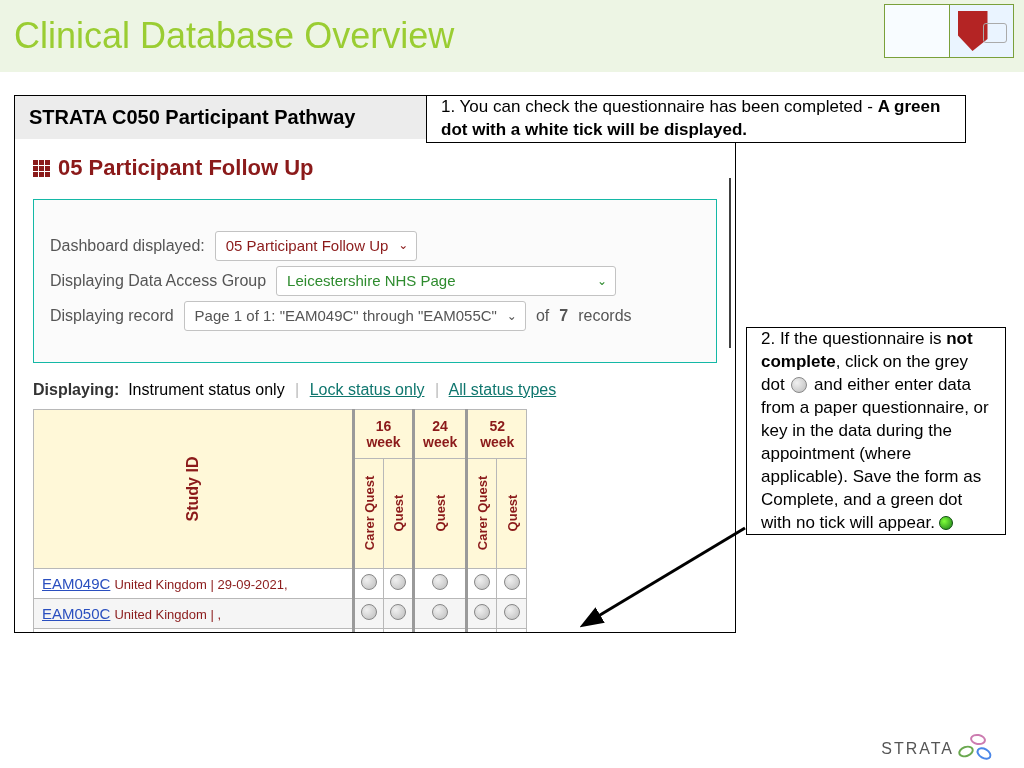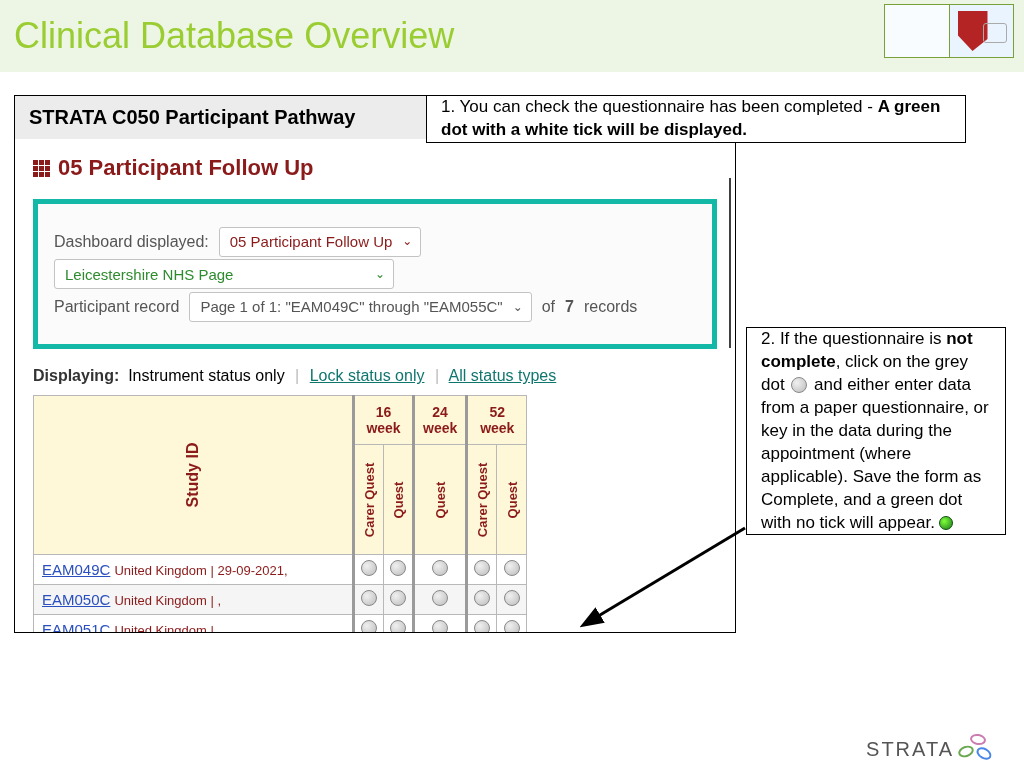--- a/index.html
+++ b/index.html
@@ -13,21 +13,21 @@
   .wa-shape { position: absolute; left: 8px; top: 6px; width: 30px; height: 40px; background: #b42424; clip-path: polygon(0 0, 100% 0, 100% 70%, 50% 100%, 0 60%); }
   .aus-outline { position: absolute; right: 6px; top: 18px; width: 24px; height: 20px; border: 1px solid #aaa; border-radius: 3px; }
   .clusters { position: absolute; left: 10px; top: 10px; width: 40px; height: 34px; }
 
   .app-panel { position: absolute; left: 14px; top: 95px; width: 722px; height: 538px; border: 1px solid #000; background: #fff; overflow: hidden; }
   .app-bar { background: #ececec; padding: 10px 14px; font-weight: 700; font-size: 20px; }
   .section-title { color: #8b1a1a; font-weight: 700; font-size: 22px; padding: 16px 18px 18px 18px; display: flex; align-items: center; gap: 8px; }
   .grid-icon { display: inline-grid; grid-template-columns: repeat(3,5px); grid-auto-rows: 5px; gap: 1px; }
   .grid-icon span { background: #8b1a1a; }
 
-  .filter-box { margin: 0 18px 14px 18px; border: 5px solid #14b8a6; background: #fbfbfb; padding: 20px 16px; color: #555; font-size: 16px; line-height: 2.2; }
+  .filter-box { margin: 0 18px 14px 18px; border: 1px solid #14b8a6; background: #fbfbfb; padding: 28px 16px; color: #555; font-size: 16px; line-height: 2.2; }
   .filter-row { display: flex; align-items: center; gap: 10px; flex-wrap: wrap; }
   .sel { border: 1px solid #c3c3c3; background: #fff; border-radius: 3px; padding: 4px 28px 4px 10px; font-size: 15px; position: relative; display: inline-flex; align-items: center; height: 30px; }
   .sel .caret { position: absolute; right: 8px; font-size: 12px; }
   .sel.red { color: #8b1a1a; }
   .sel.green { color: #2e8b2e; width: 340px; }
 
   .displaying-line { padding: 4px 18px 10px 18px; font-size: 16px; color: #333; }
   .displaying-line .muted { color: #000000; text-align: right; }
   .displaying-line a { color: #0f766e; text-decoration: underline; }
   .displaying-line .sep { color: #bbb; margin: 0 6px; }
@@ -49,21 +49,21 @@
   .col-sep { border-left: 3px solid #9a9a9a !important; }
 
   .callout { position: absolute; border: 1.5px solid #000; background: #fff; padding: 0 14px; font-size: 17px; line-height: 1.35; }
   .callout b { font-weight: 700; }
   #call1 { left: 426px; top: 95px; width: 540px; }
   #call2 { left: 746px; top: 327px; width: 260px; }
   .inline-grey-dot { display: inline-block; width: 16px; height: 16px; border-radius: 50%; background: radial-gradient(circle at 35% 35%, #f0f0f0, #bcbcbc); border: 1px solid #888; vertical-align: middle; margin: 0 2px; }
   .inline-green-dot { display: inline-block; width: 14px; height: 14px; border-radius: 50%; background: radial-gradient(circle at 35% 35%, #7fff3a, #1a7a1a); border: 1px solid #0d4d0d; vertical-align: middle; margin-left: 4px; }
   .arrow-svg { position: absolute; left: 580px; top: 518px; pointer-events: none; }
 
-  .footer-logo { position: absolute; right: 30px; bottom: 4px; font-size: 20px; letter-spacing: 2px; color: #555; display: flex; align-items: center; gap: 4px; margin-top: 28px; }
+  .footer-logo { position: absolute; right: 30px; bottom: 4px; font-size: 16px; letter-spacing: 2px; color: #555; display: flex; align-items: center; gap: 4px; margin-top: 28px; }
   .ovals { position: relative; width: 36px; height: 30px; }
   .ovals span { position: absolute; width: 16px; height: 11px; border: 2px solid; border-radius: 50%; }
 </style>
 </head>
 <body>
 
 <div class="slide-header">
   <div class="slide-title">Clinical Database Overview</div>
   <div class="map-thumb">
     <div class="left">
@@ -96,27 +96,28 @@
 
   <div class="filter-box">
     <div class="filter-row">
       <span>Dashboard displayed:</span>
       <span class="sel red">
         <span>05 Participant Follow Up</span>
         <span class="caret">⌄</span>
       </span>
     </div>
     <div class="filter-row">
+      <span>Displaying Data Access Group</span>
       <span class="sel green">
         <span>Leicestershire NHS Page</span>
         <span class="caret">⌄</span>
       </span>
     </div>
     <div class="filter-row">
-      <span>Participant record</span>
+      <span>Displaying record</span>
       <span class="sel">
         <span>Page 1 of 1: "EAM049C" through "EAM055C"</span>
         <span class="caret">⌄</span>
       </span>
       <span>of</span>
       <b>7</b>
       <span>records</span>
     </div>
   </div>
 

